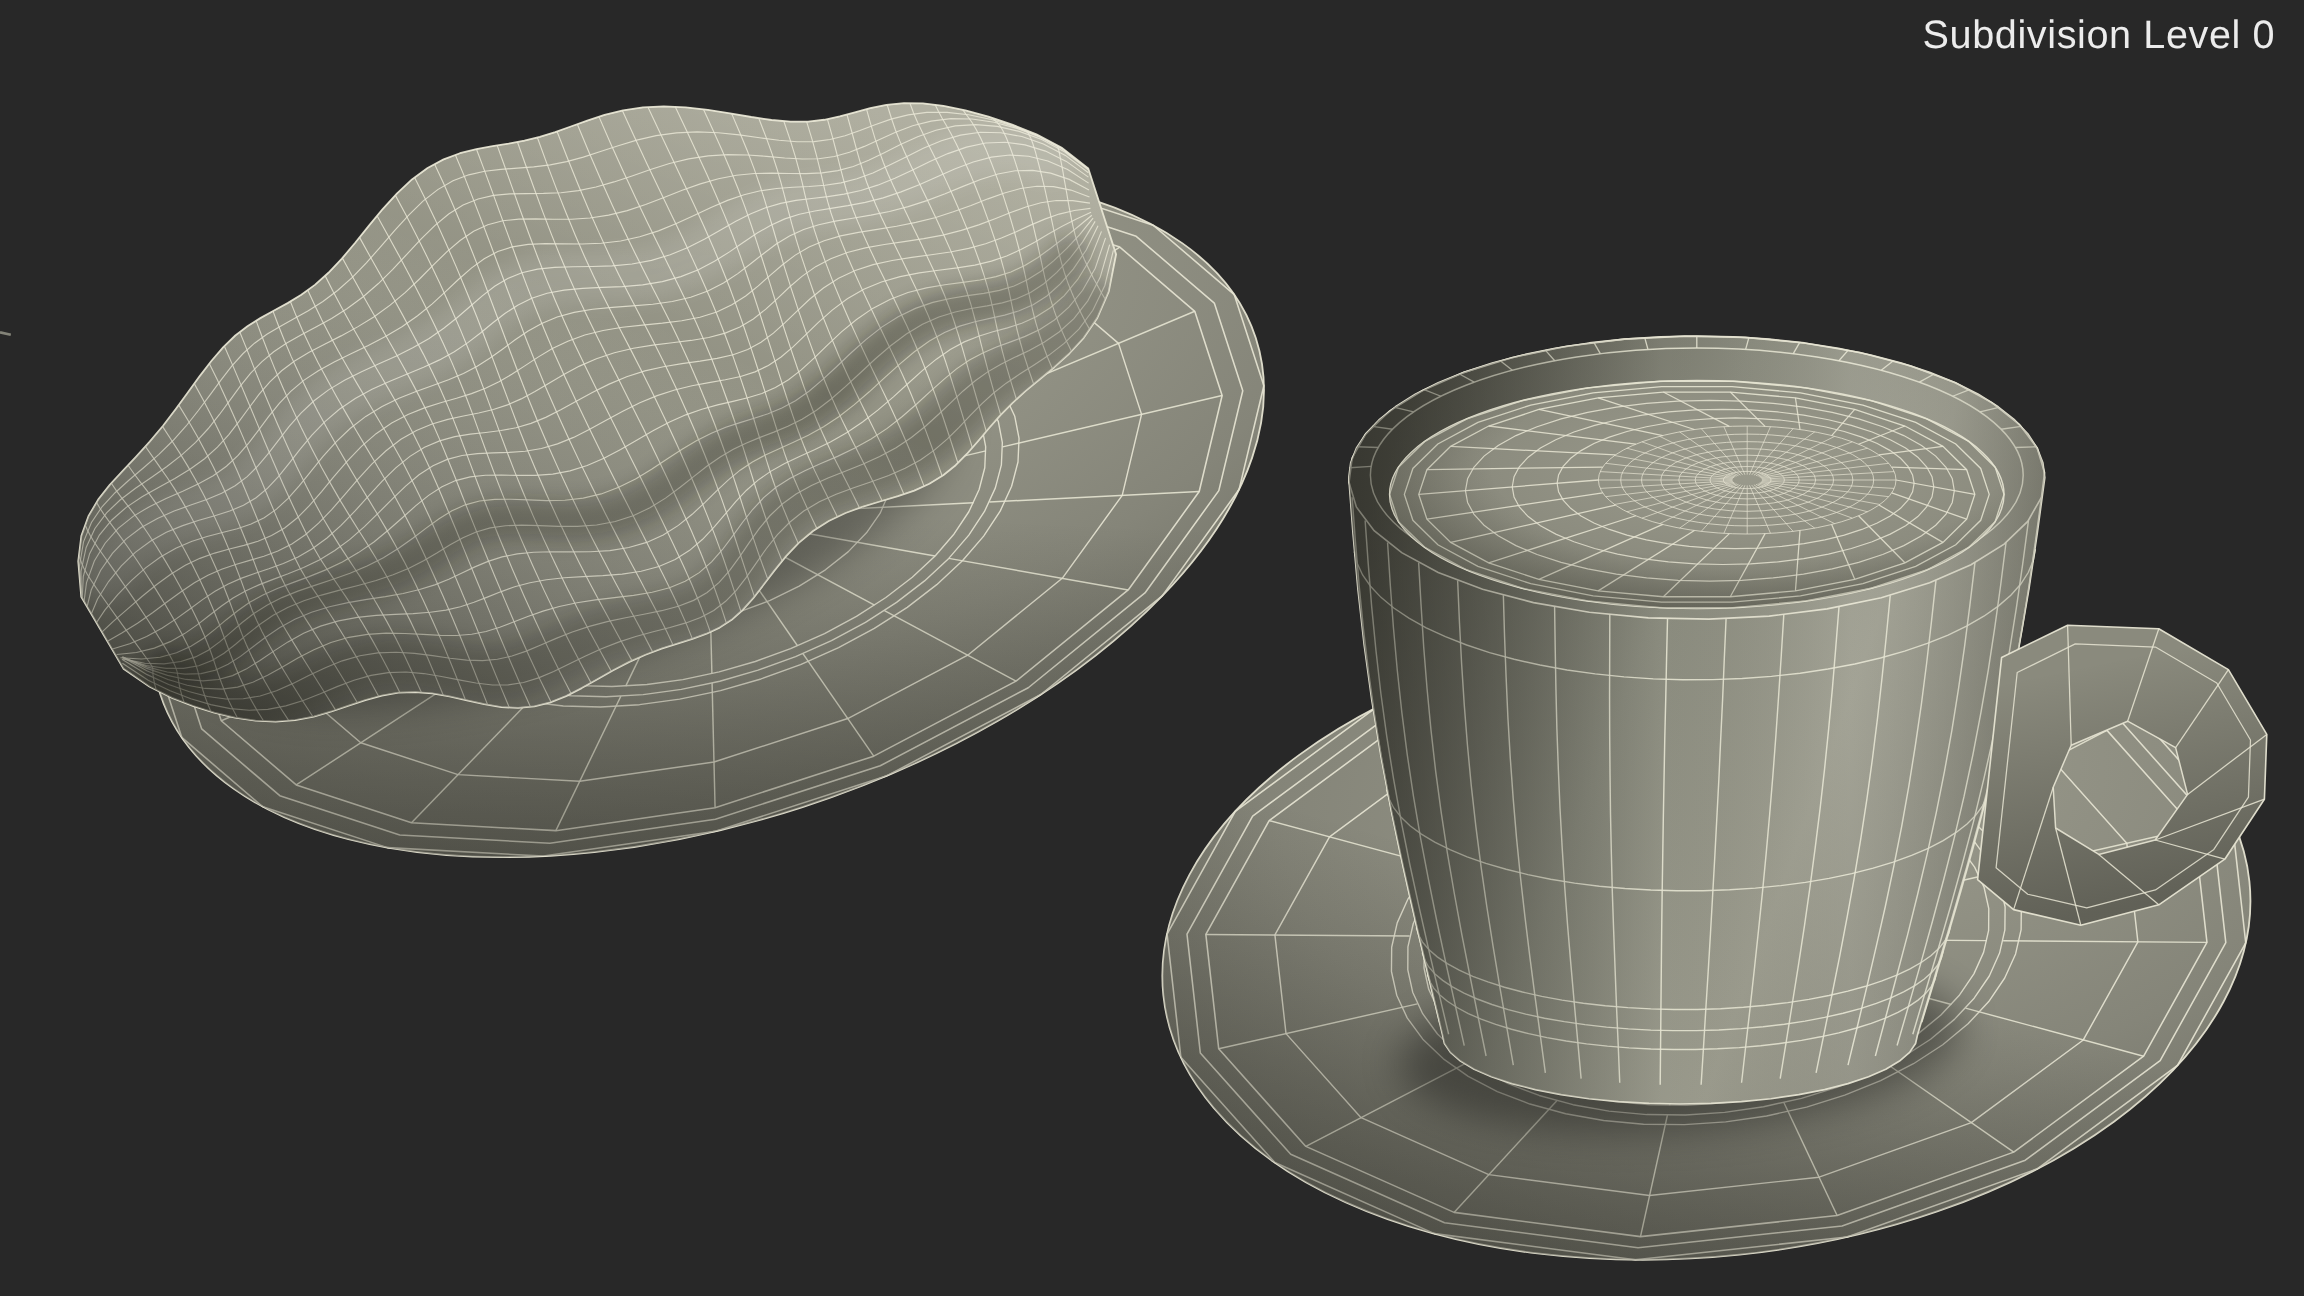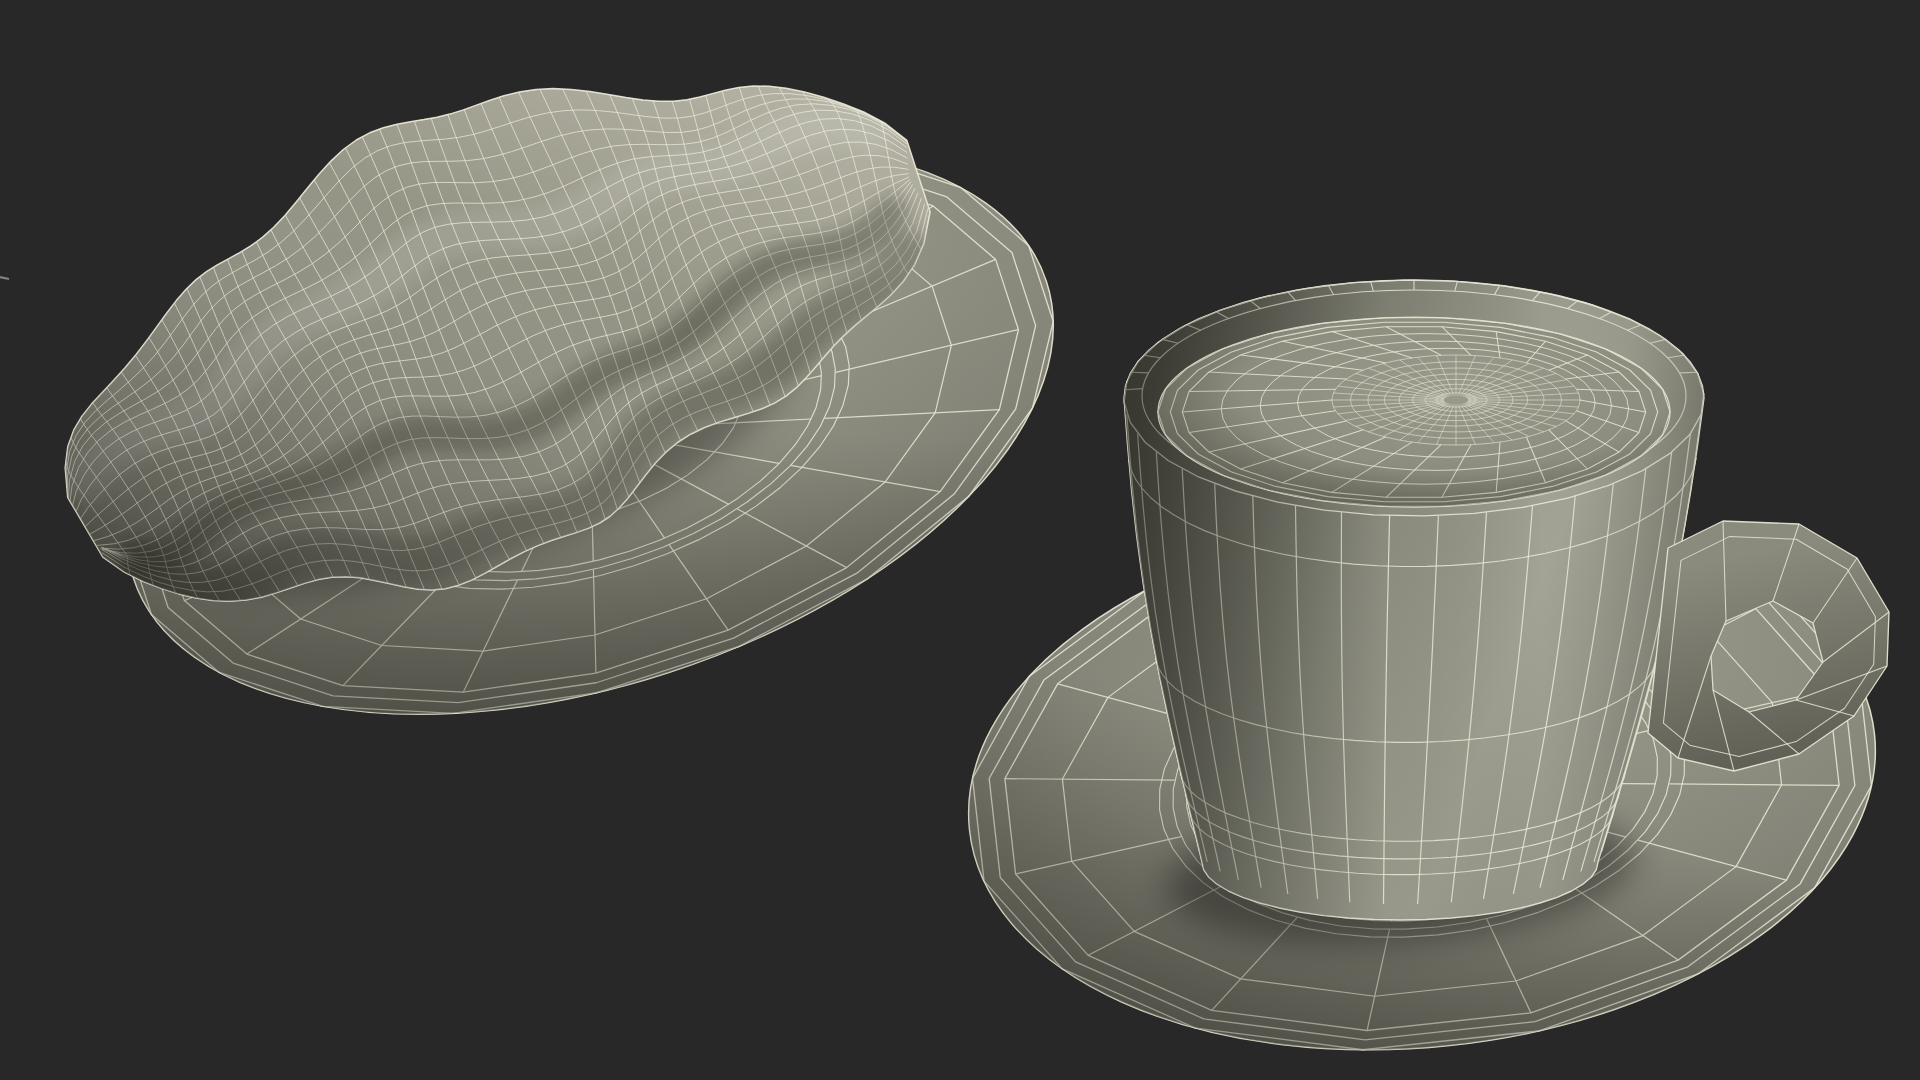--- a/index.html
+++ b/index.html
@@ -409,13 +409,14 @@
           <ellipse cx="590" cy="430" rx="480" ry="255" transform="rotate(-18 590 430)"></ellipse>
         </clipPath>
         <clipPath id="saucerClip">
           <ellipse cx="1422" cy="782" rx="455" ry="265" transform="rotate(-6 1422 782)"></ellipse>
         </clipPath>
         <clipPath id="eclairClip">
           <path id="eclairClipPath" d="M102.9 557.2L124.8 572.3L143.5 581.6L161.2 588.4L178.6 593.9L195.9 598.1L213.0 600.6L229.7 601.3L245.9 600.1L261.4 597.2L276.2 592.9L290.5 588.1L304.5 583.4L318.2 579.6L332.0 577.2L346.0 576.7L360.2 577.8L374.6 580.4L389.1 583.6L403.5 586.8L417.8 589.2L431.7 589.9L445.3 588.7L458.6 585.3L471.7 580.1L484.7 573.4L497.8 566.0L511.0 558.5L524.4 551.6L537.9 545.6L551.3 540.5L564.5 536.3L577.0 532.4L588.8 528.1L599.7 523.0L609.7 516.5L618.9 508.3L627.7 498.5L636.3 487.3L645.3 475.5L654.9 463.6L665.6 452.4L677.5 442.5L690.6 434.2L704.6 427.5L719.2 422.1L733.9 417.7L748.3 413.4L761.9 408.8L774.5 403.1L786.0 396.1L796.4 387.7L805.9 378.1L815.0 367.7L824.1 356.9L833.5 346.2L843.6 335.9L854.5 325.9L866.2 316.2L878.5 306.0L890.9 294.8L903.1 281.5L914.4 264.9L923.9 243.1L930.1 212.0L906.9 140.4L884.5 122.9L863.7 112.0L843.5 103.9L823.7 97.2L804.5 91.9L786.2 88.2L769.1 86.2L753.3 86.0L738.7 87.4L725.2 90.2L712.4 93.6L699.8 97.0L686.9 99.8L673.4 101.3L658.8 101.3L643.0 100.0L626.1 97.5L608.3 94.4L589.9 91.5L571.4 89.4L553.2 88.6L535.8 89.5L519.3 91.9L503.8 95.8L489.4 100.5L475.7 105.4L462.7 110.1L449.8 114.1L437.0 117.2L423.9 119.6L410.5 121.7L397.0 124.2L383.3 127.7L369.7 132.8L356.3 140.0L343.3 149.5L330.9 161.1L318.9 174.2L307.3 188.2L296.0 202.3L284.9 215.5L273.7 227.3L262.4 237.4L251.1 245.7L239.7 252.6L228.4 258.8L217.3 264.9L206.5 271.6L196.1 279.6L186.1 289.3L176.3 300.6L166.6 313.2L156.7 326.9L146.5 340.9L135.9 354.8L124.8 368.0L113.5 380.5L102.3 392.4L91.5 404.1L81.8 416.4L73.7 430.2L67.8 446.6L65.2 467.7L67.7 497.3Z"></path>
         </clipPath>
       </defs>
     </svg>
+  <div class="subdiv-label">Subdivision Level 0</div>
 </div>
 
 </body></html>

